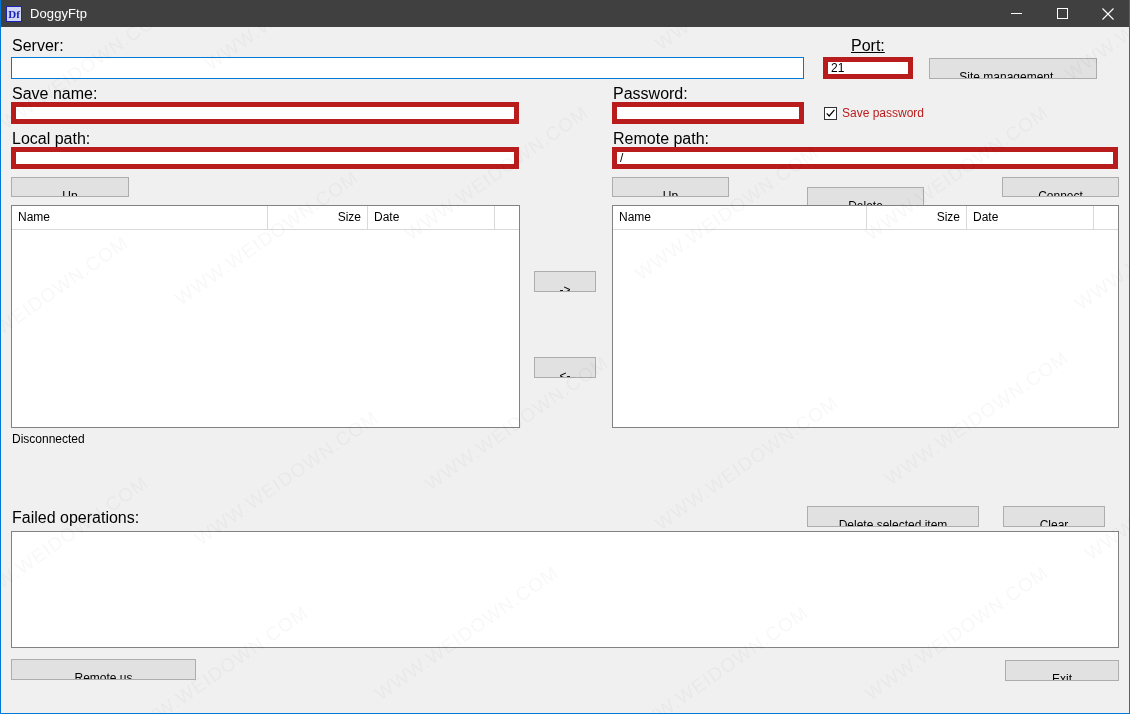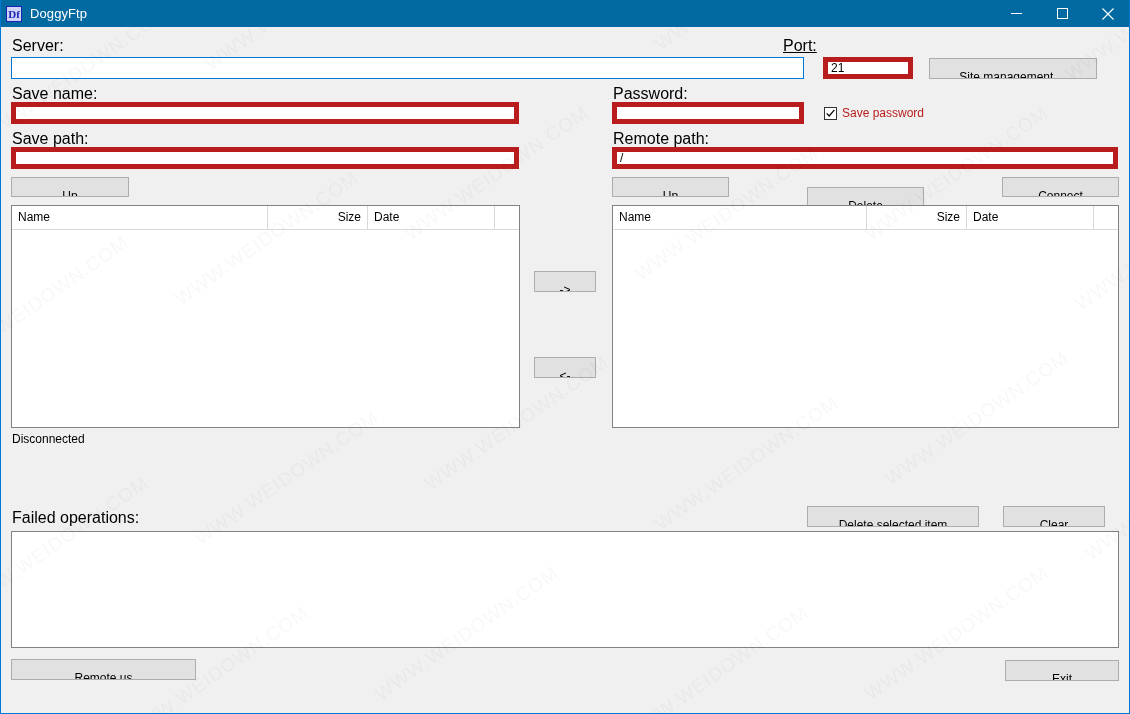--- a/index.html
+++ b/index.html
@@ -22,21 +22,21 @@
     background: #f0f0f0;
     overflow: hidden;
   }
 
   
   #titlebar {
     position: absolute;
     left: 0; top: 0;
     width: 1130px;
     height: 27px;
-    background: #0369a1;
+    background: #404040;
     display: flex;
     align-items: center;
   }
   #app-icon {
     width: 16px; height: 16px;
     margin-left: 5px;
     margin-right: 8px;
     border: 1px solid #1b23b5;
     background: #d0d4f5;
     color: #1b23b5;
@@ -226,41 +226,41 @@
     <div class="wm-text" style="left:1080px; top:520px;">WWW.WEIDOWN.COM</div>
     <div class="wm-text" style="left:120px;  top:700px;">WWW.WEIDOWN.COM</div>
     <div class="wm-text" style="left:370px;  top:660px;">WWW.WEIDOWN.COM</div>
     <div class="wm-text" style="left:620px;  top:700px;">WWW.WEIDOWN.COM</div>
     <div class="wm-text" style="left:860px;  top:660px;">WWW.WEIDOWN.COM</div>
   </div>
 
   <div class="lbl" style="left:11px; top:37px;">Server:</div>
   <input class="tbox focused" type="text" style="left: 10px; top: 57px; width: 793px; height: 22px;" value="">
 
-  <div class="lbl" style="left:782px; top:37px;text-decoration:underline;">Port:</div>
+  <div class="lbl" style="left:850px; top:37px;text-decoration:underline;">Port:</div>
   <input class="tbox" type="text" style="left: 822px; top: 57px; width: 90px; height: 22px;" value="21">
 
   <button class="btn" style="left:928px; top:58px; width:168px; height:21px;">Site management ...</button>
 
   <div class="lbl" style="left:11px; top:85px;">Save name:</div>
   <input class="tbox" type="text" style="left: 10px; top: 102px; width: 508px; height: 22px;" value="">
 
   <div class="lbl" style="left:612px; top:85px;">Password:</div>
   <input class="tbox" type="password" style="left: 611px; top: 102px; width: 192px; height: 22px;" value="">
 
   <div id="savepw-row" style="left:823px; top:106px;">
     <span class="cbx">
       <svg width="9" height="9" viewBox="0 0 9 9">
           <path d="M0.7 4.4 L3.2 7 L8.4 0.8" stroke="#000000" stroke-width="1.2" fill="none"></path>
         </svg>
     </span>
     <span class="cbx-label">Save password</span>
   </div>
 
-  <div class="lbl" style="left:11px; top:130px;">Save path:</div>
+  <div class="lbl" style="left:11px; top:130px;">Local path:</div>
   <input class="tbox" type="text" style="left: 10px; top: 147px; width: 508px; height: 22px;" value="">
 
   <div class="lbl" style="left:612px; top:130px;">Remote path:</div>
   <input class="tbox" type="text" style="left: 611px; top: 147px; width: 506px; height: 22px;" value="/">
 
   <button class="btn" style="left:10px; top:177px; width:118px; height:20px;">Up</button>
 
   <button class="btn" style="left:611px; top:177px; width:117px; height:20px;">Up</button>
   <button class="btn" style="left:806px; top:187px; width:117px; height:24px;text-decoration:underline;">Delete</button>
   <button class="btn" style="left:1001px; top:177px; width:117px; height:20px;">Connect</button>

